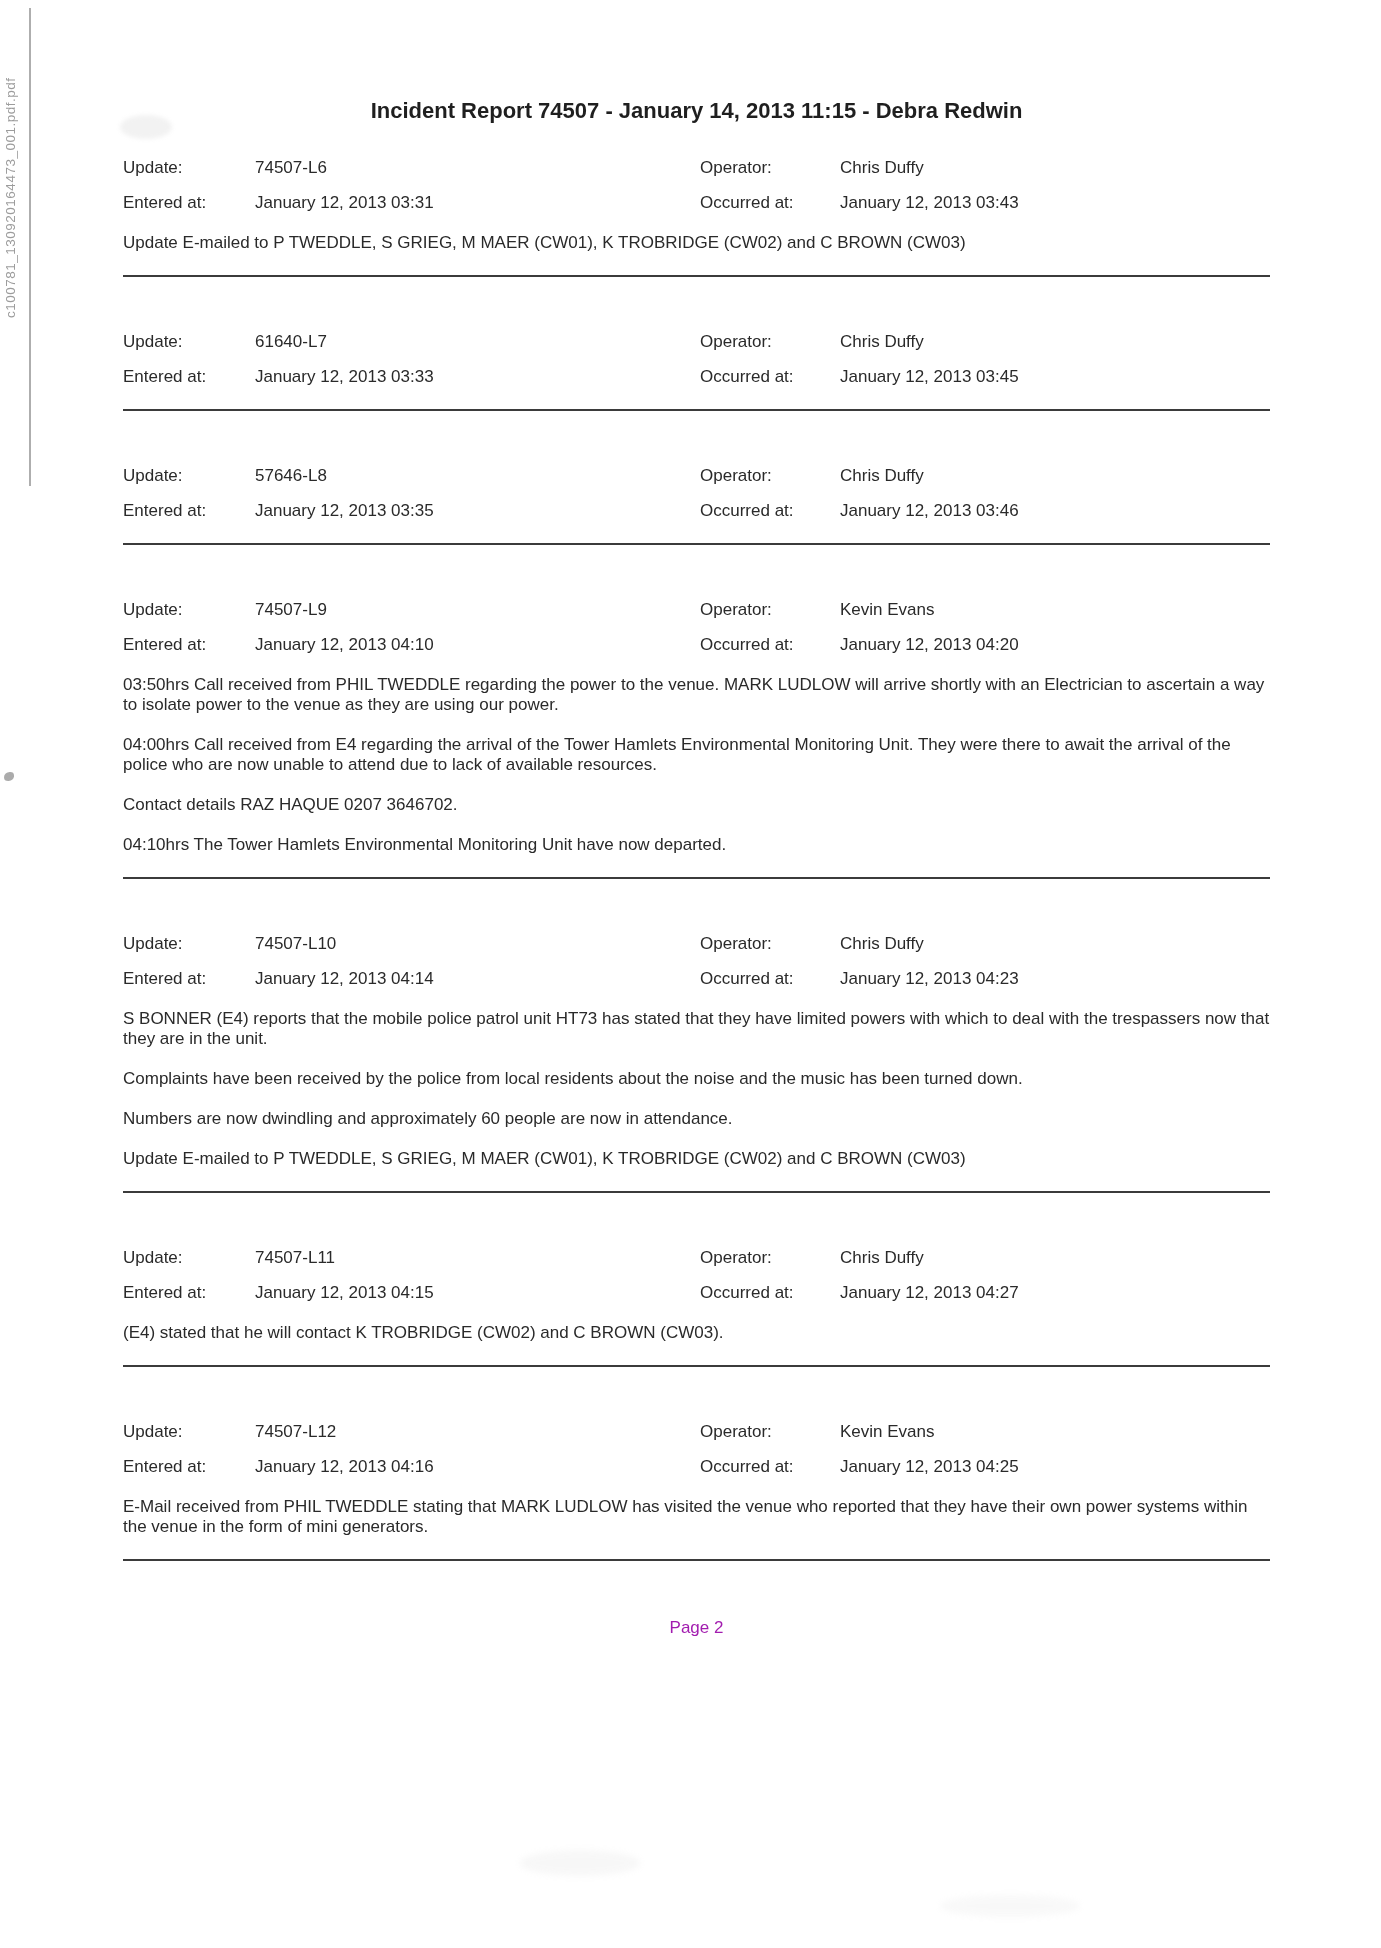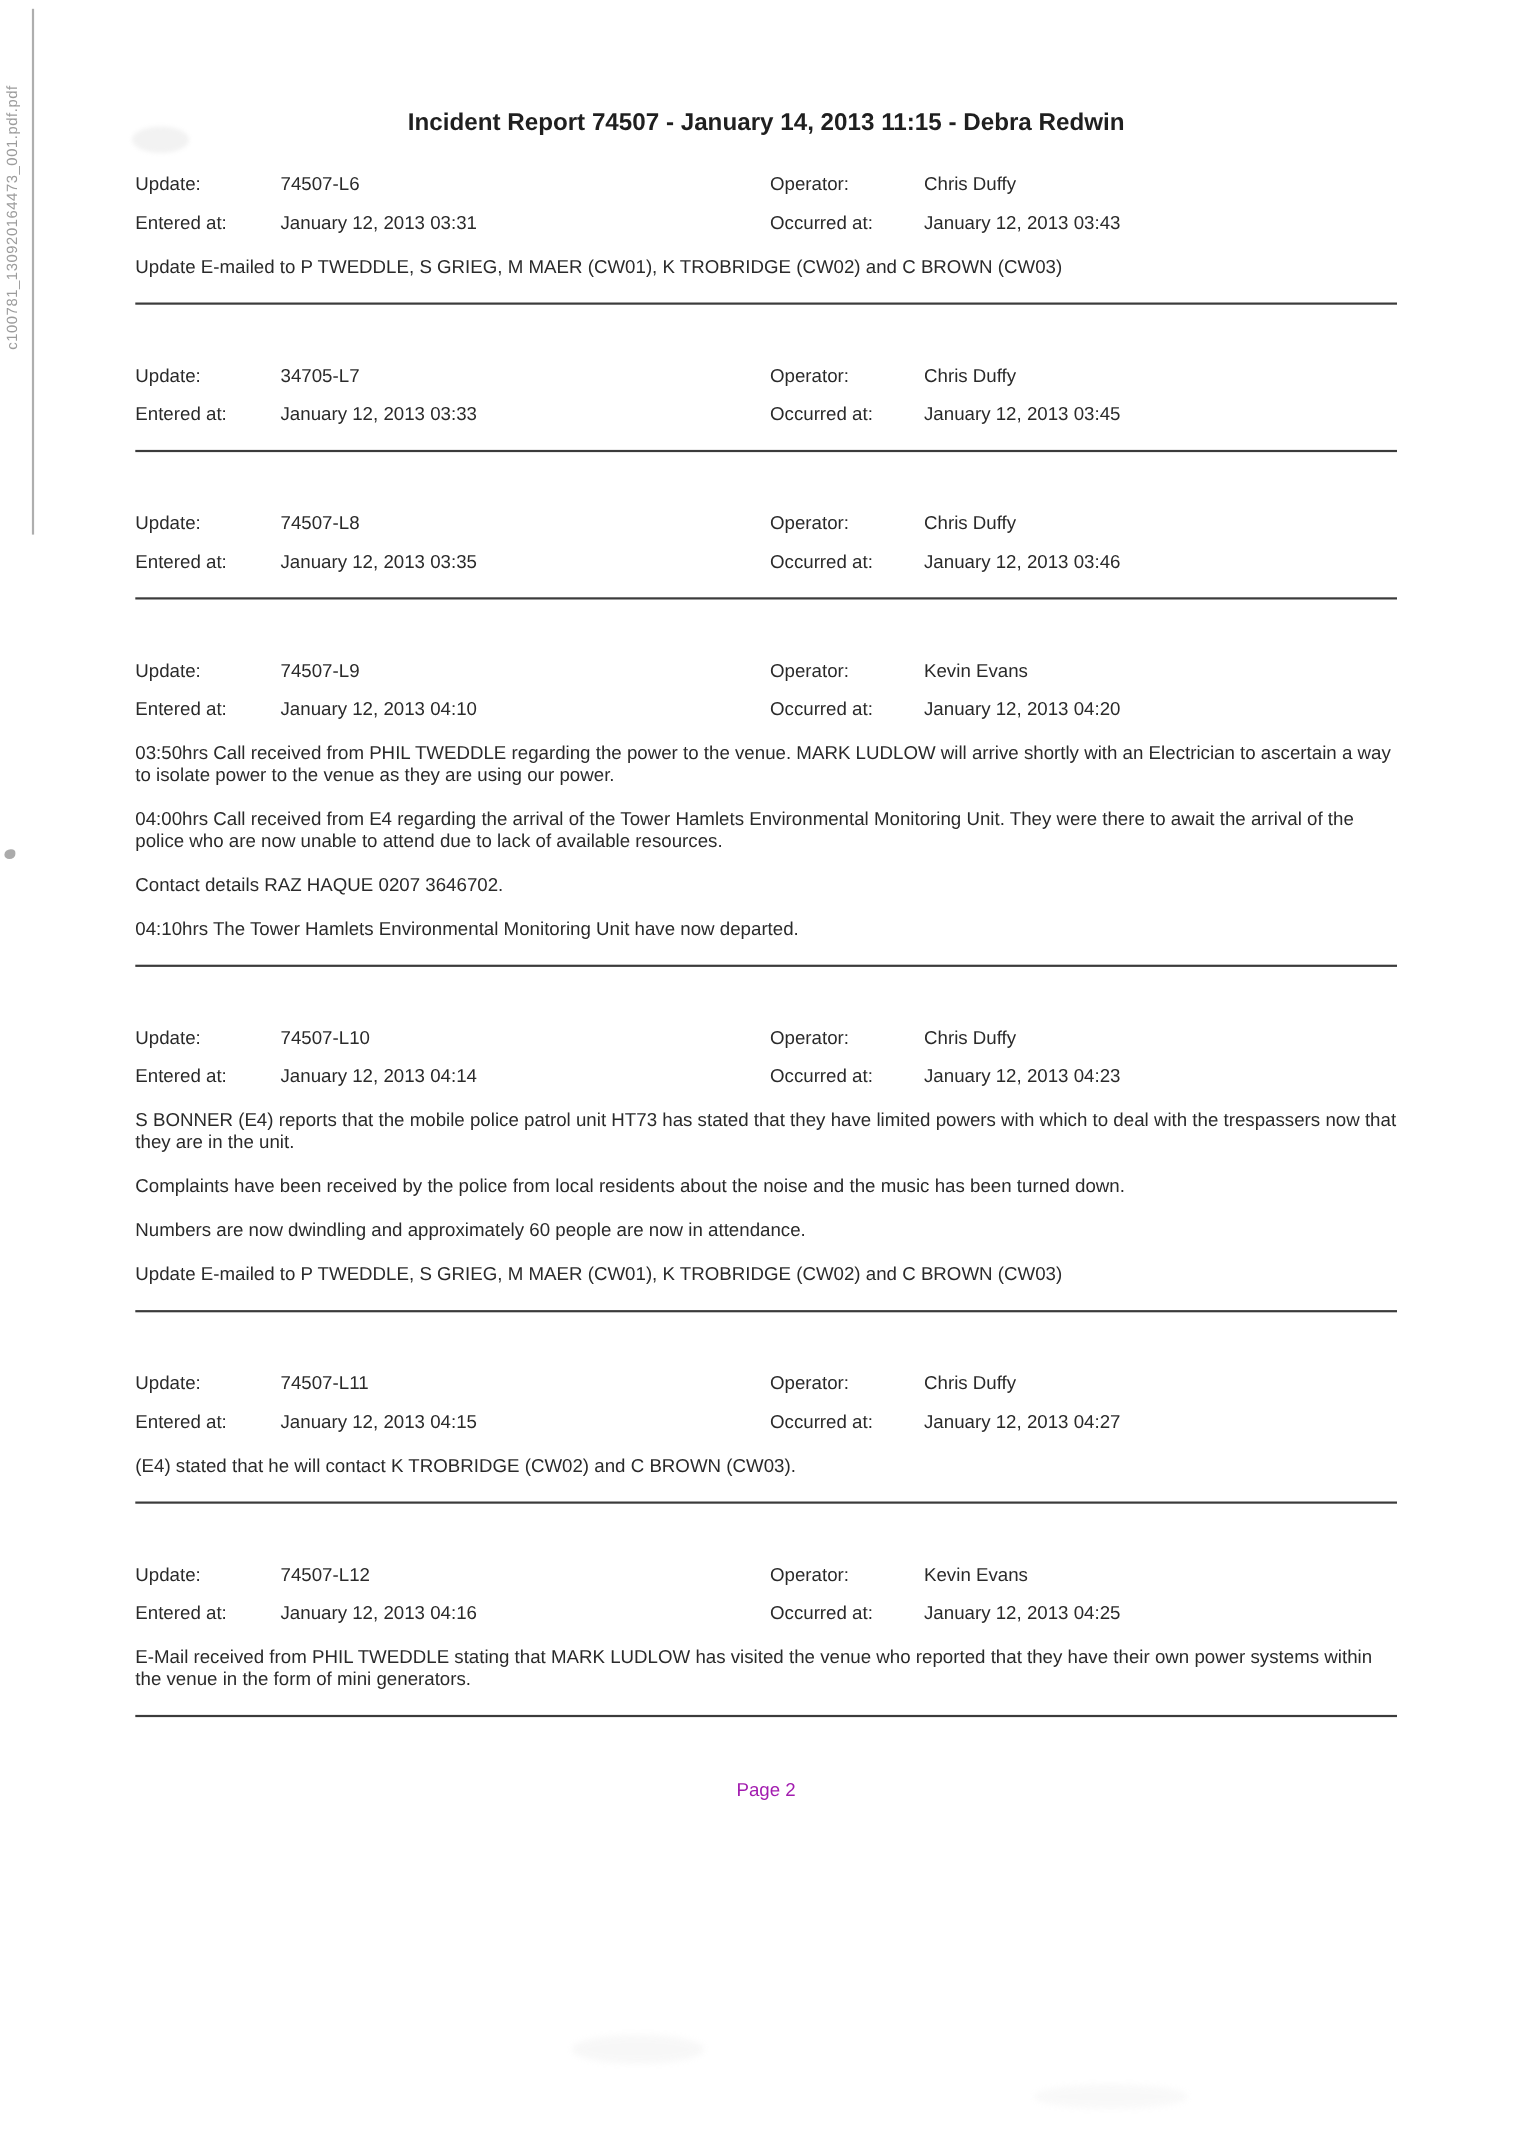--- a/index.html
+++ b/index.html
@@ -157,35 +157,35 @@
     </div>
     <div class="update-body">
           <p>Update E-mailed to P TWEDDLE, S GRIEG, M MAER (CW01), K TROBRIDGE (CW02) and C BROWN (CW03)</p>
         </div>
     <hr class="section-divider">
   </section>
 
   <section class="update-section">
     <div class="update-meta">
       <span class="meta-label">Update:</span>
-      <span class="meta-value">34705-L7</span>
+      <span class="meta-value">61640-L7</span>
       <span class="meta-label">Operator:</span>
       <span class="meta-value">Chris Duffy</span>
       <span class="meta-label">Entered at:</span>
       <span class="meta-value">January 12, 2013 03:33</span>
       <span class="meta-label">Occurred at:</span>
       <span class="meta-value">January 12, 2013 03:45</span>
     </div>
     <hr class="section-divider">
   </section>
 
   <section class="update-section">
     <div class="update-meta">
       <span class="meta-label">Update:</span>
-      <span class="meta-value">74507-L8</span>
+      <span class="meta-value">57646-L8</span>
       <span class="meta-label">Operator:</span>
       <span class="meta-value">Chris Duffy</span>
       <span class="meta-label">Entered at:</span>
       <span class="meta-value">January 12, 2013 03:35</span>
       <span class="meta-label">Occurred at:</span>
       <span class="meta-value">January 12, 2013 03:46</span>
     </div>
     <hr class="section-divider">
   </section>
 

